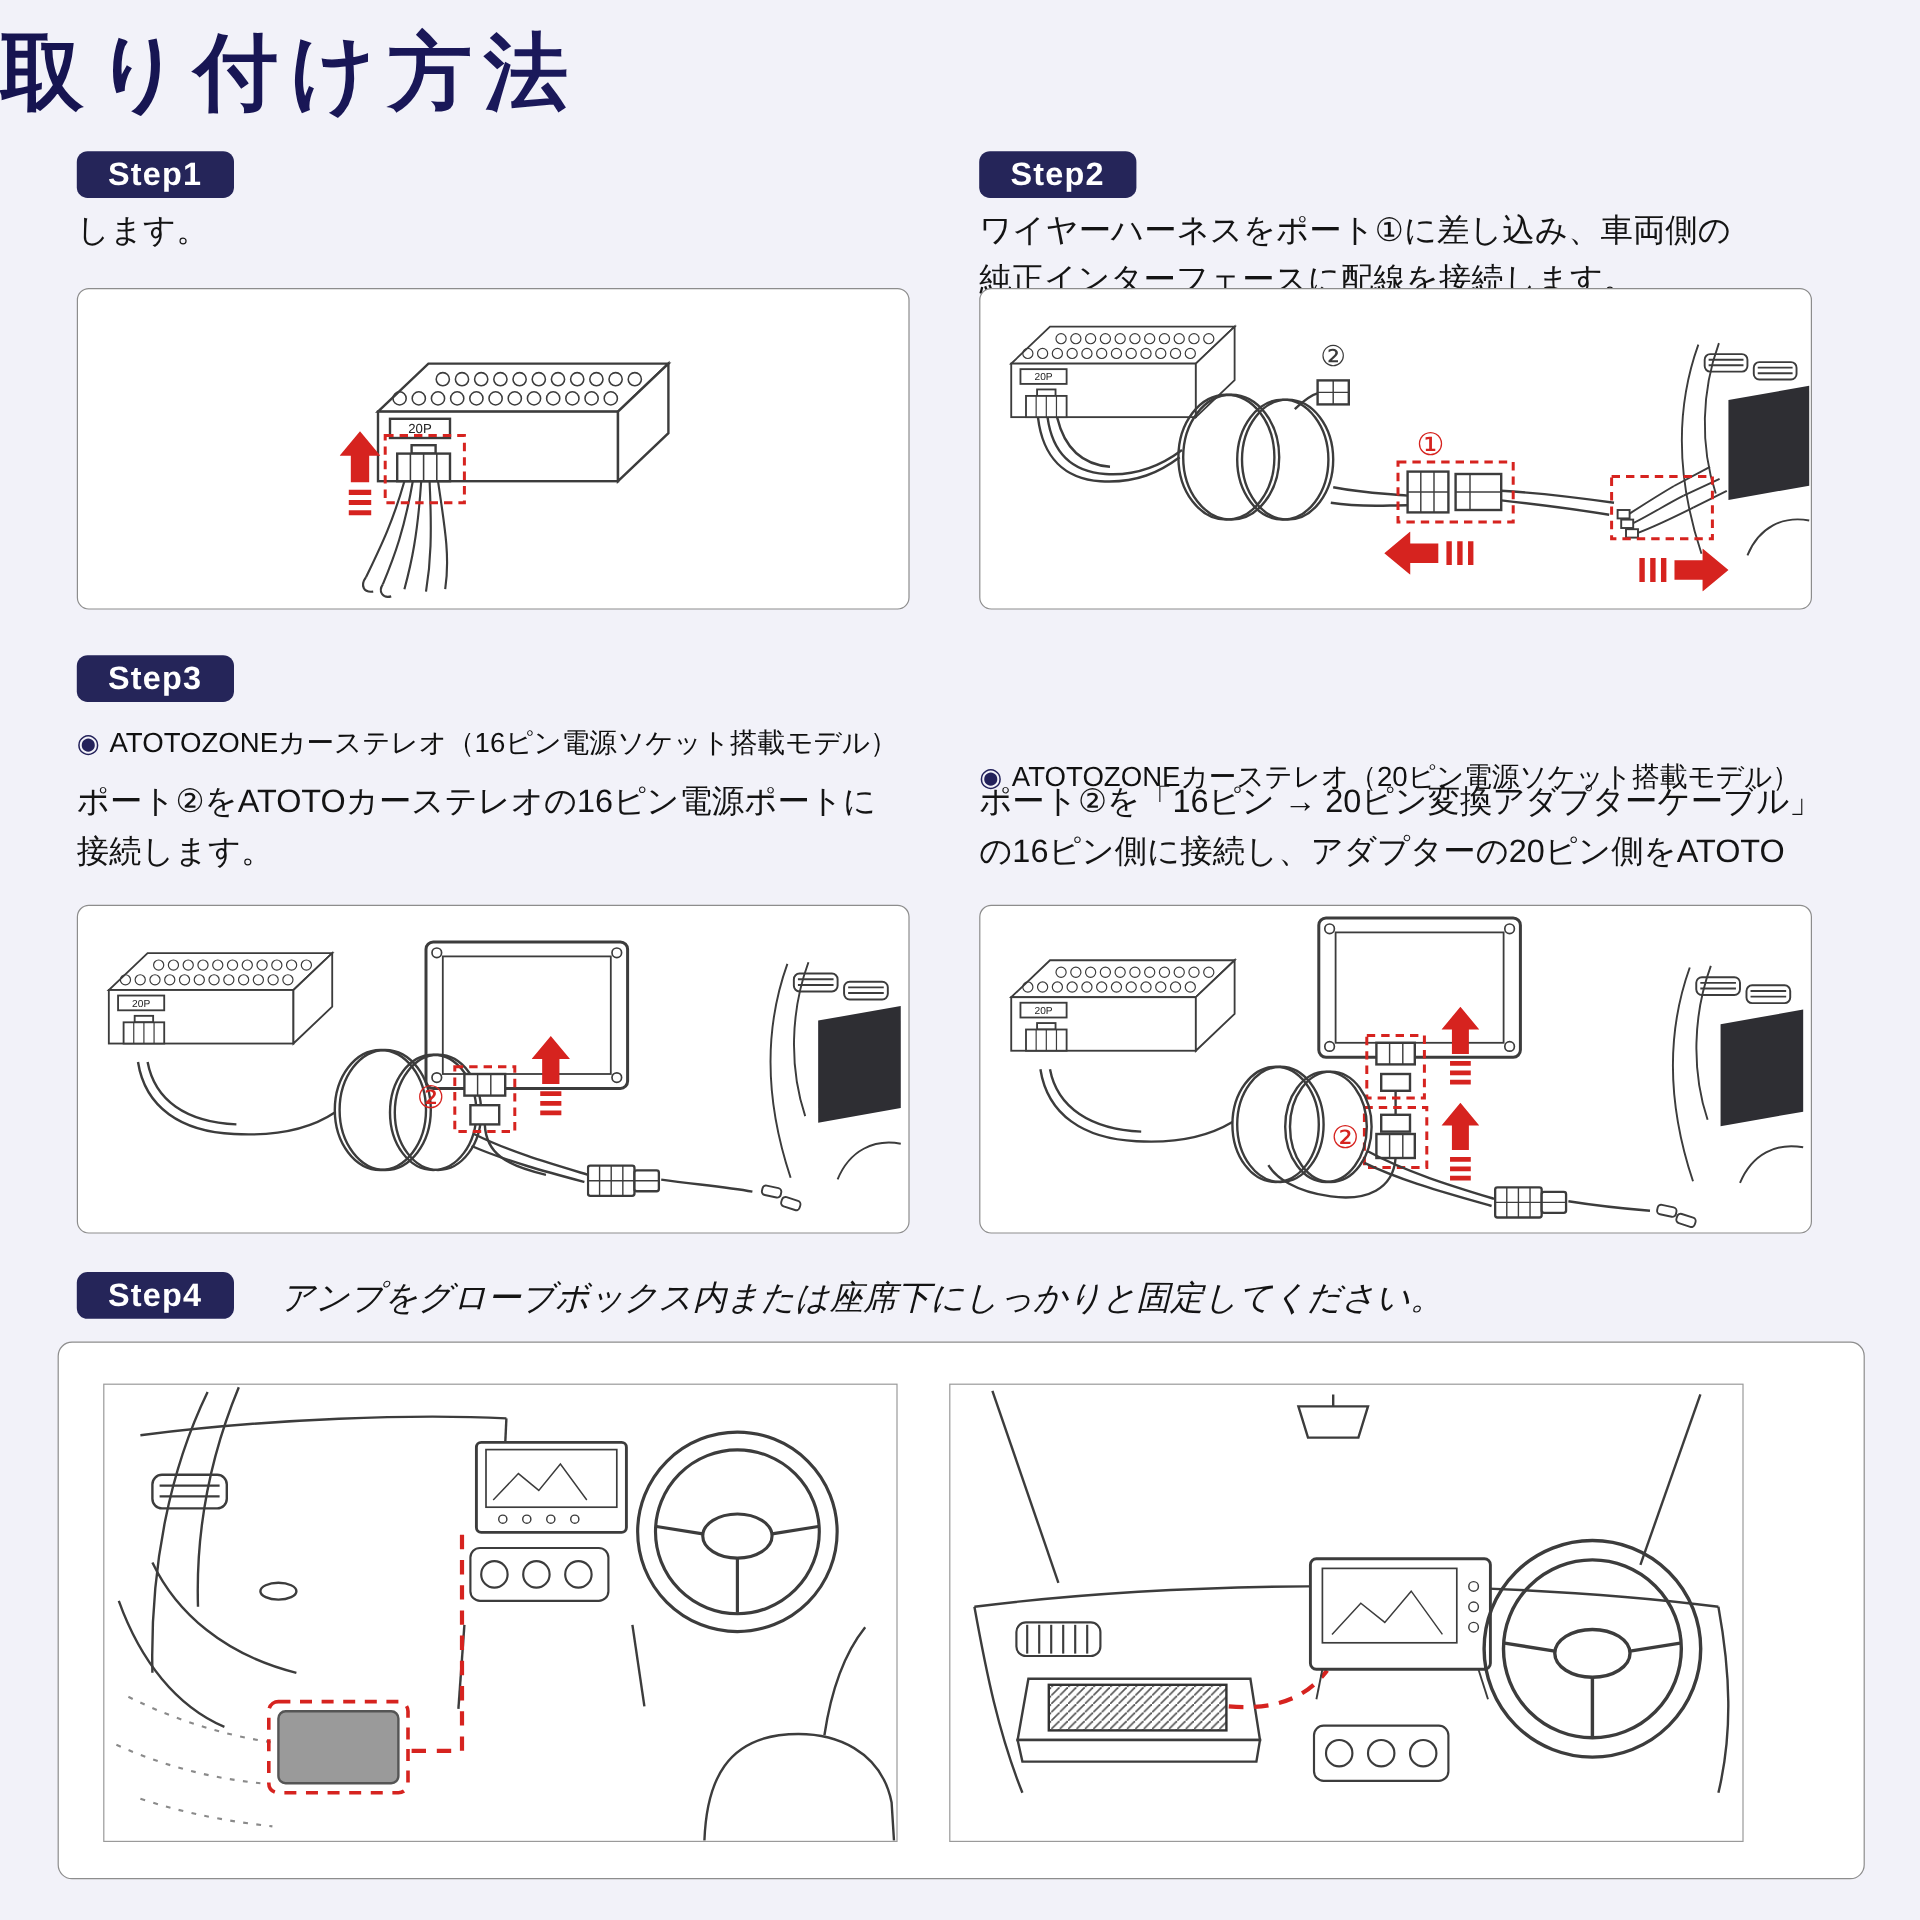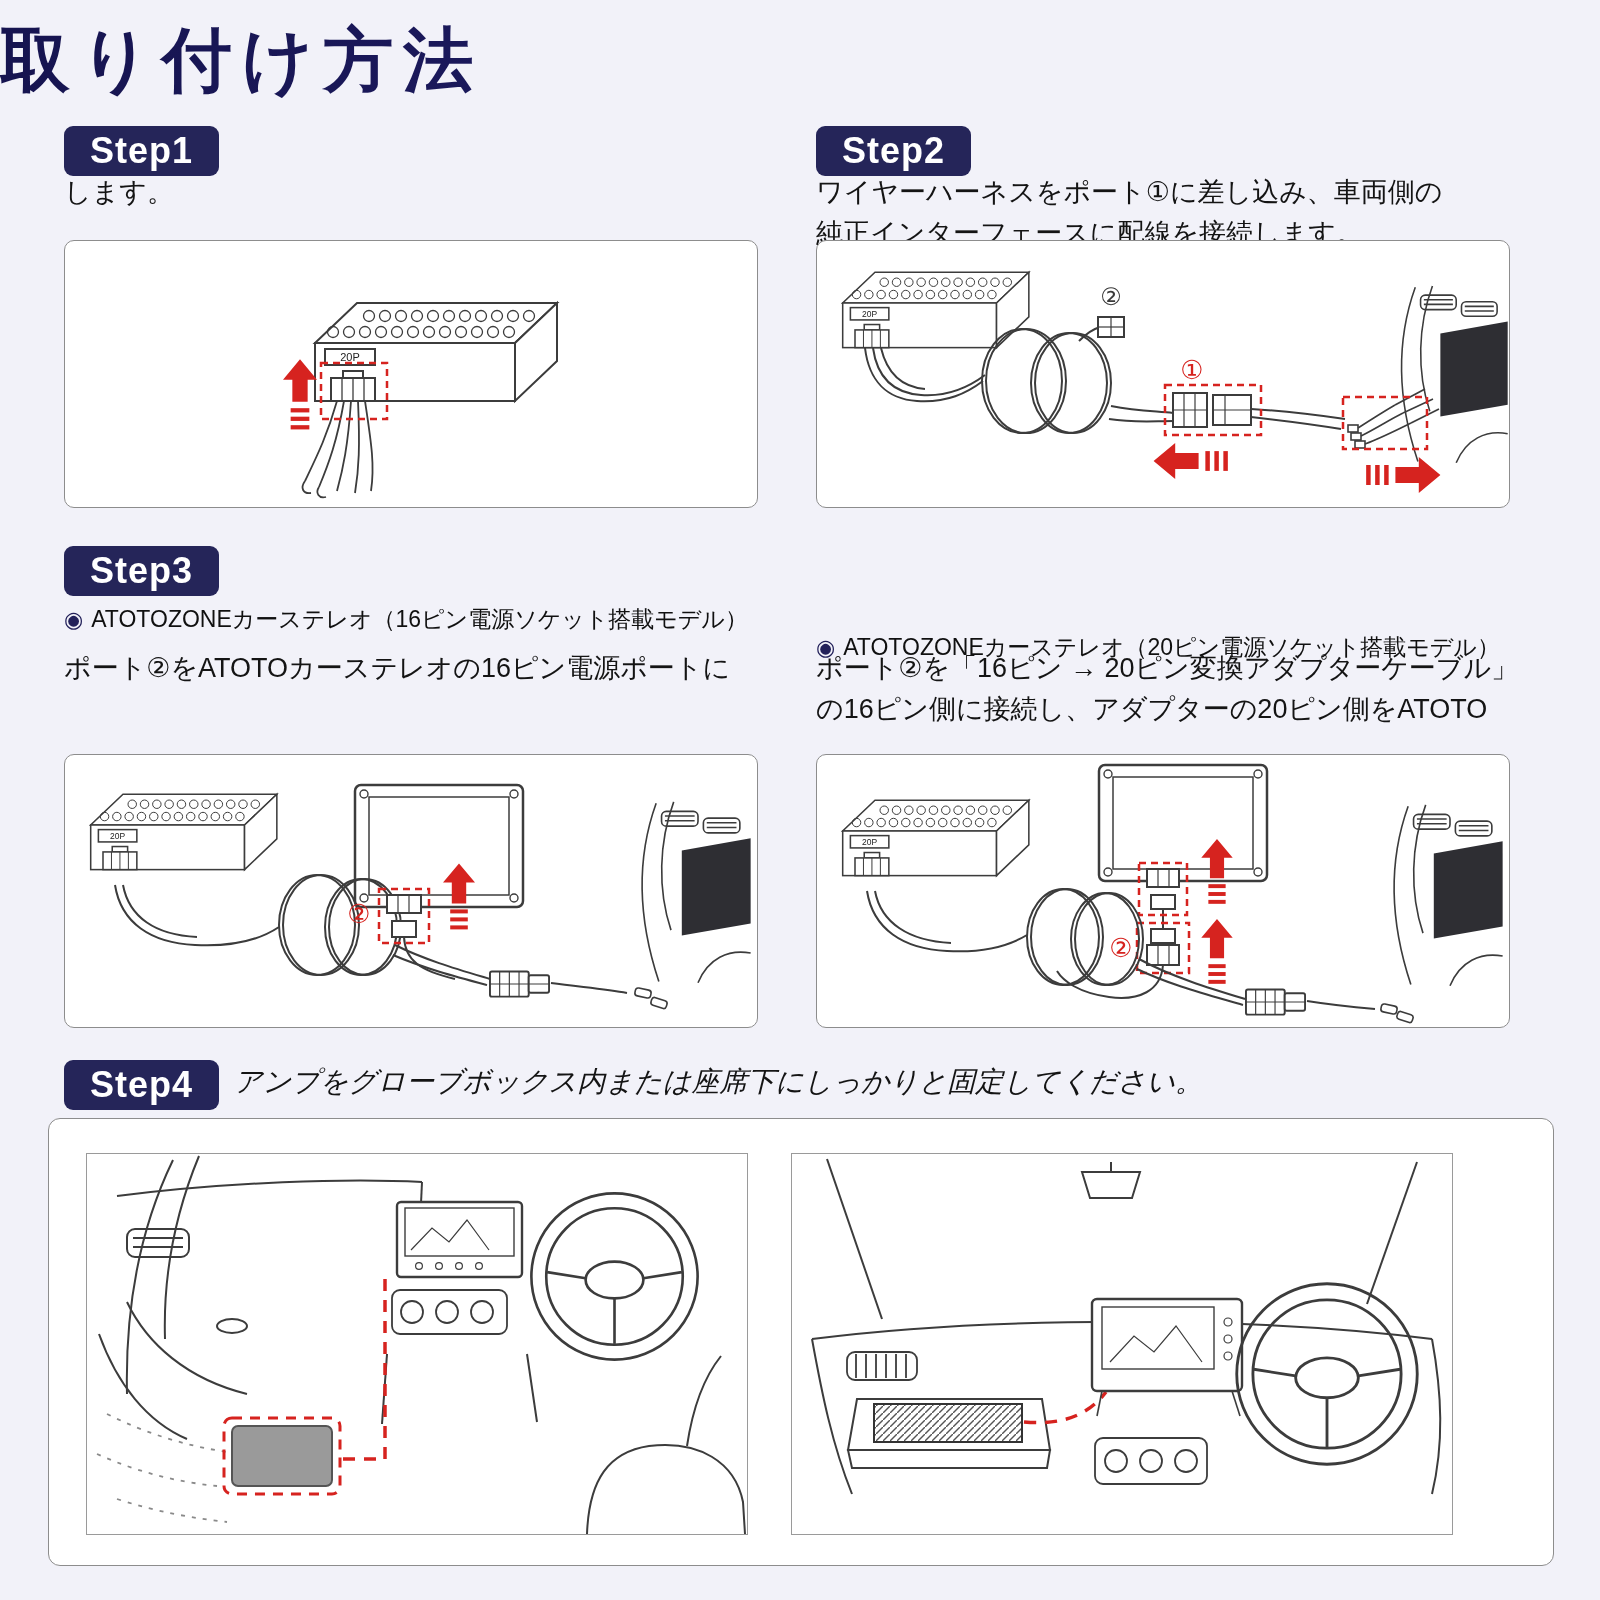--- a/index.html
+++ b/index.html
@@ -11,21 +11,21 @@
   }
   .page-title{
     position:absolute;top:14px;left:0;width:1600px;text-align:left;
     font-size:70px;font-weight:900;letter-spacing:10px;
     color:#1c1a5e;
     background:linear-gradient(90deg,#161450,#1d1b60 45%,#38307f);
     -webkit-background-clip:text;background-clip:text;-webkit-text-fill-color:transparent;
   }
   .badge{
     position:absolute;background:#252559;color:#fff;
-    font-size:36px;font-weight:bold;letter-spacing:1px;
+    font-size:27px;font-weight:bold;letter-spacing:1px;
     padding:4px 26px;border-radius:9px;
   }
   .body-text{position:absolute;font-size:27px;line-height:1.5;color:#141414;}
   .h3{position:absolute;font-size:23px;font-weight:normal;color:#101010;white-space:nowrap;}
   .h3 .bullet{color:#23215a;margin-right:8px;font-size:22px;}
   .dbox{
     position:absolute;background:#fff;border:1px solid #8d8d8d;border-radius:10px;overflow:hidden;
   }
   .dbox svg{display:block;width:100%;height:100%;}
   .inner-box{position:absolute;background:#fff;border:1px solid #9a9a9a;overflow:hidden;}
@@ -237,20 +237,21 @@
   </svg>
 </div>
 
 <div class="badge" style="left:64px;top:546px">Step3</div>
 
 <div class="h3" style="left:64px;top:604px">
   <span class="bullet">◉</span><span>ATOTOZONEカーステレオ（16ピン電源ソケット搭載モデル）</span>
 </div>
 <div class="body-text" style="left:64px;top:648px;width:740px">
   <div>ポート②をATOTOカーステレオの16ピン電源ポートに</div>
+  <div>接続します。</div>
 </div>
 <div class="dbox" style="left:64px;top:754px;width:692px;height:272px">
   <svg viewBox="0 0 692 272">
     <use href="#sym-carside" x="552" y="12" width="135" height="252"></use>
     <use href="#sym-amp" x="18" y="30" width="200" height="100"></use>
     <g stroke="#3c3c3c" fill="#fff">
       <rect x="290" y="30" width="168" height="122" rx="6" stroke-width="2.5"></rect>
       <rect x="304" y="42" width="140" height="98" stroke-width="1.5"></rect>
       <circle cx="299" cy="39" r="4" fill="none" stroke-width="1.4"></circle>
       <circle cx="449" cy="39" r="4" fill="none" stroke-width="1.4"></circle>

